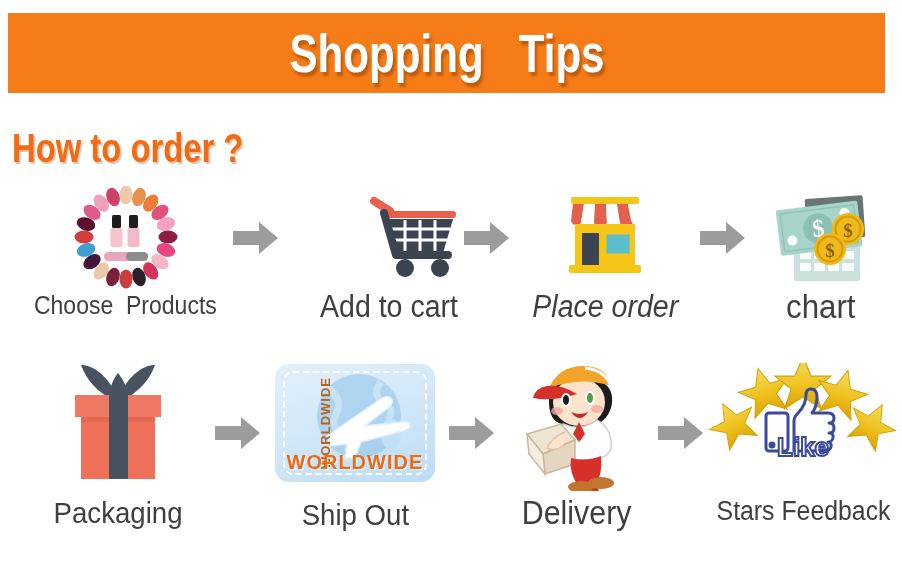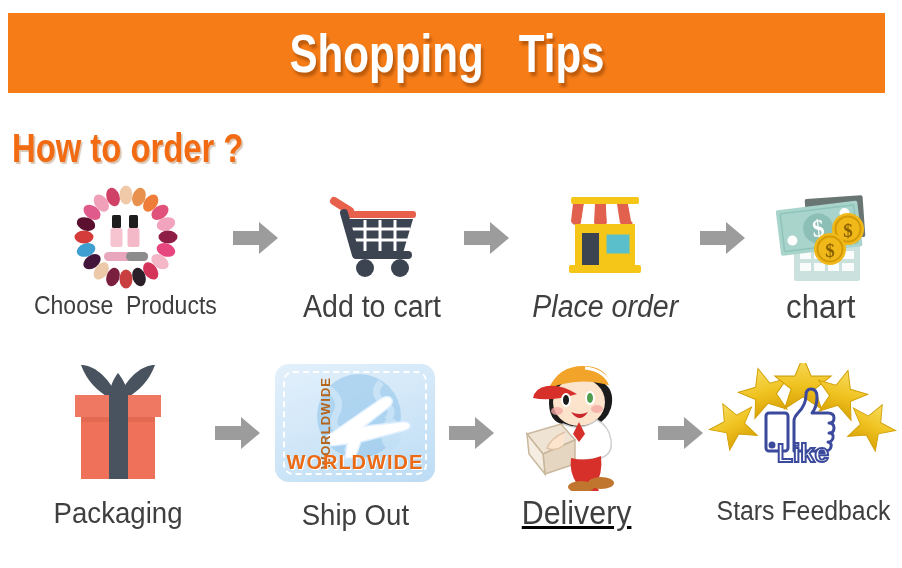--- a/index.html
+++ b/index.html
@@ -101,21 +101,21 @@
     font-family:"Liberation Sans Narrow","Liberation Sans",sans-serif;
     text-shadow:1px 1px 0 #fff;
   }
 
   
   .courier{position:relative;width:112px;height:135px;}
 
   
   .stars{position:relative;width:190px;height:120px;}
   .like-text{
-    position:absolute;left:0;right:0;bottom:14px;text-align:center;
+    position:absolute;left:0;right:0;bottom:20px;text-align:center;
     color:#3b4a9c;font-weight:700;font-size:26px;
     font-family:"Liberation Sans",sans-serif;
     letter-spacing:0px;
   }
   .like-text span{
     -webkit-text-stroke:2px #3b4a9c;color:#ffffff;
   }
 </style>
 </head>
 <body>
@@ -172,21 +172,21 @@
       </div>
       <div class="caption" style="font-size:25px;margin-top:4px;">Choose  Products</div>
     </div>
 
     <div class="arrow" style="margin-top:36px;">
       <svg viewBox="0 0 46 34">
           <path d="M0 10 H26 V1 L45 17 L26 33 V24 H0 Z" fill="#9C9C9C"></path>
         </svg>
     </div>
 
-    <div class="step" style="width:185px;">
+    <div class="step" style="width:185px;align-items:flex-end;">
       <div class="icon-box" style="height:104px;">
         <div class="cart">
           <svg viewBox="0 0 104 92" width="104" height="92">
             <path d="M14 10 L30 20" stroke="#E8604C" stroke-width="8" stroke-linecap="round" fill="none"></path>
             <path d="M24 22 L96 22 L88 26 L33 26 Z" fill="#E8604C"></path>
             <rect x="24" y="20" width="72" height="7" rx="3" fill="#E8604C"></rect>
             <path d="M27 28 L93 28 L83 62 L37 62 Z" fill="#3C4351"></path>
             <g stroke="#ffffff" stroke-width="3">
               <line x1="31" y1="38" x2="90" y2="38"></line>
               <line x1="34" y1="49" x2="87" y2="49"></line>
@@ -325,21 +325,21 @@
       </div>
       <div class="caption" style="font-size:30px;margin-top:4px;">Ship Out</div>
     </div>
 
     <div class="arrow" style="margin-top:66px;">
       <svg viewBox="0 0 46 34">
           <path d="M0 10 H26 V1 L45 17 L26 33 V24 H0 Z" fill="#9C9C9C"></path>
         </svg>
     </div>
 
-    <div class="step" style="width:165px;text-decoration:underline;">
+    <div class="step" style="width:165px;">
       <div class="icon-box" style="height:146px;">
         <div class="courier">
           <svg viewBox="0 0 112 135" width="112" height="135">
 
             <path d="M30 30 q26 -20 54 -2 q10 8 6 24 q-4 12 -14 16 q-22 8 -40 -2 q-12 -8 -6 -36 Z" fill="#1b1b1b"></path>
 
             <ellipse cx="58" cy="46" rx="26" ry="24" fill="#FCE3CC"></ellipse>
 
             <path d="M28 32 q10 -22 34 -22 q24 0 28 20 q-30 -10 -62 2 Z" fill="#F2A32A"></path>
             <path d="M90 30 q-6 -16 -26 -18" stroke="#ffffff" stroke-width="3" fill="none"></path>

